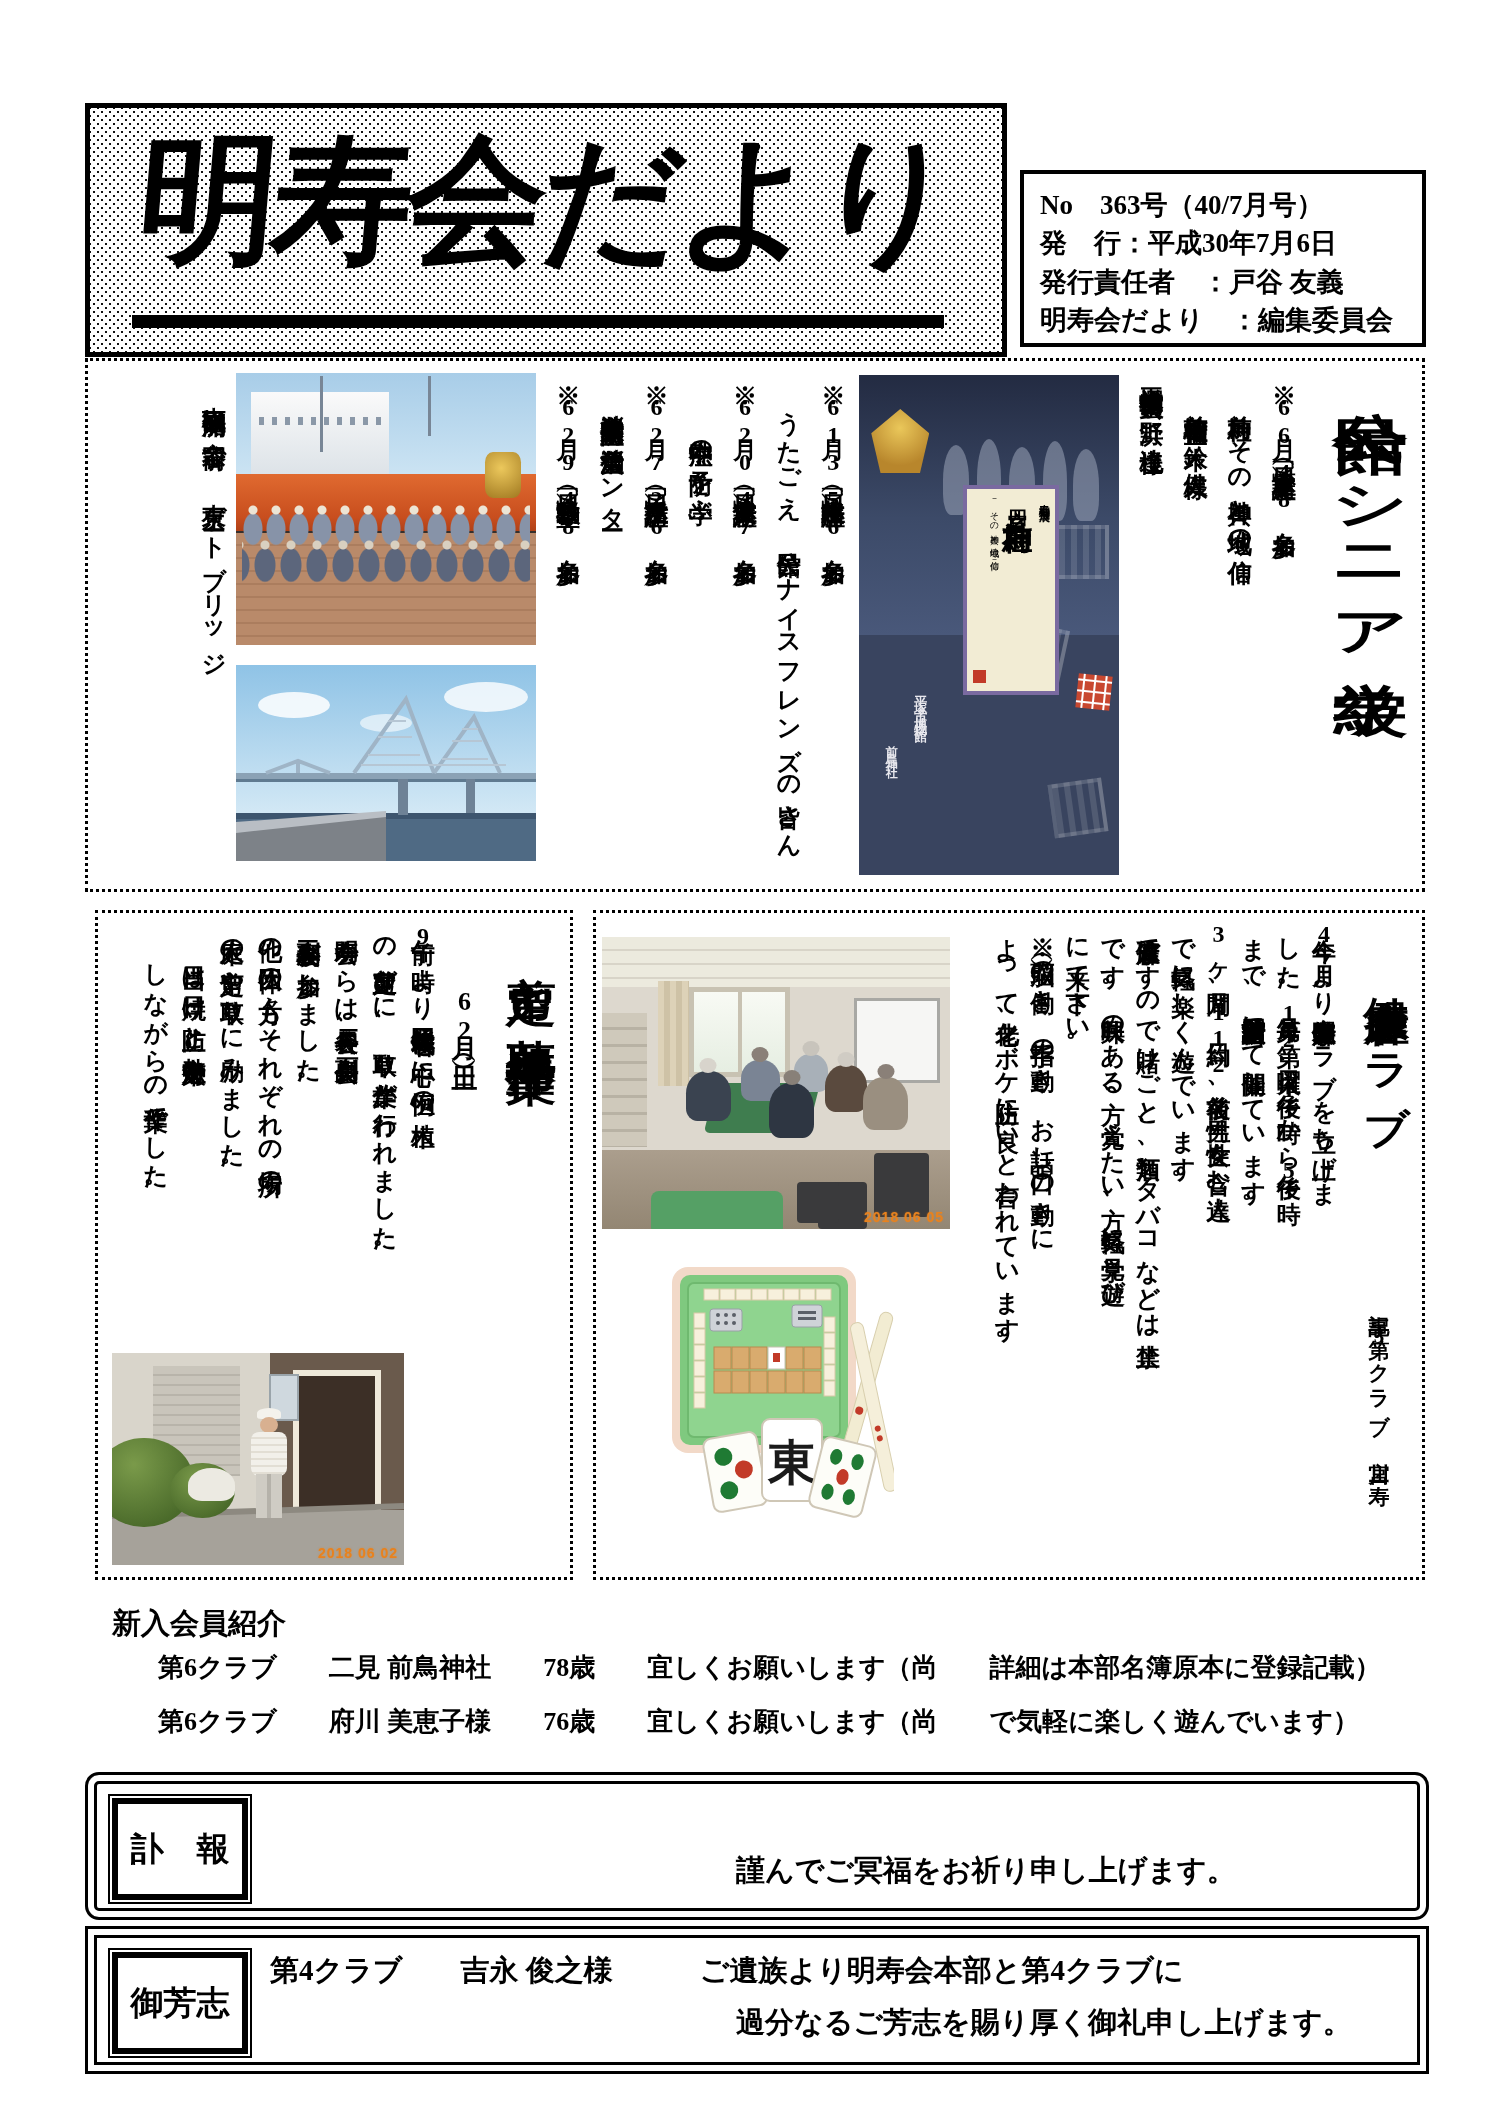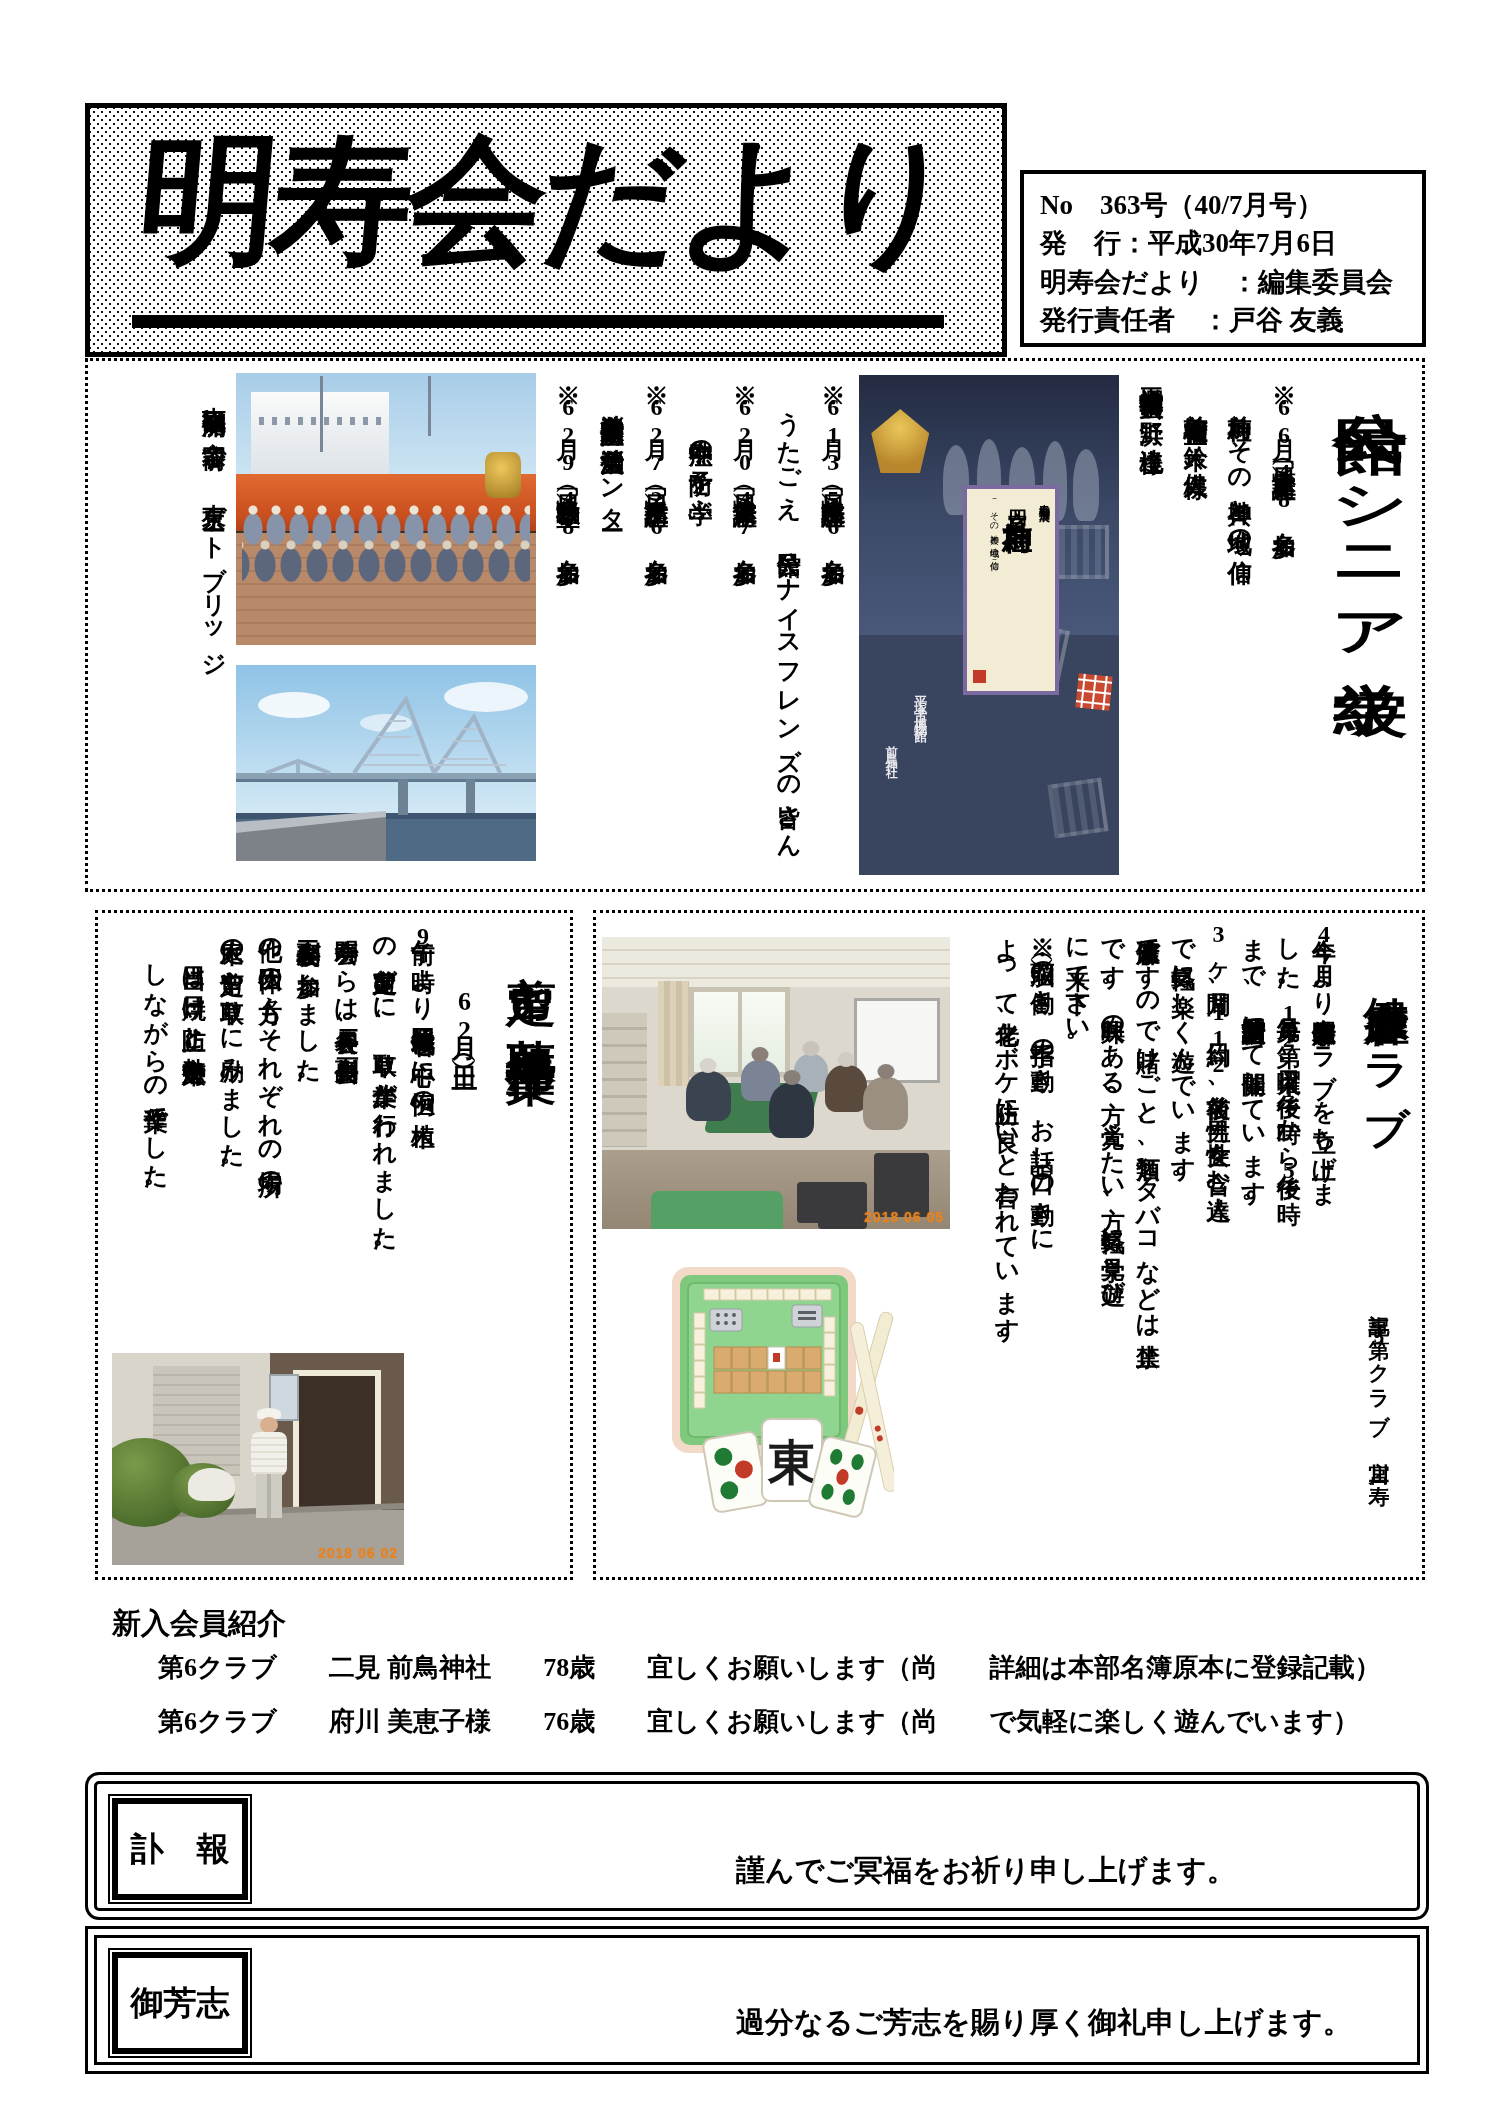--- a/index.html
+++ b/index.html
@@ -172,22 +172,22 @@
 
 <div class="page">
 
   <div class="title-box">
     <div class="title-text">明寿会だより</div>
     <div class="title-underline"></div>
   </div>
   <div class="info-box">
     <div>No　363号（40/7月号）</div>
     <div>発　行：平成30年7月6日</div>
+    <div>発行責任者　：戸谷 友義</div>
     <div>明寿会だより　：編集委員会</div>
-    <div>発行責任者　：戸谷 友義</div>
   </div>
 
   <div class="dotbox senior">
     <div class="vflow">
       <div class="headline">公民館　シニア学級</div>
       <div class="vcol">※6月6日（水）「歴史講座」48名参加</div>
       <div class="vcol i1">前鳥神社　その神輿と地域の信仰</div>
       <div class="vcol i1">前鳥神社権禰宜　鈴木　健人様</div>
       <div class="vcol">平塚博物館学芸員　浜野　達也様</div>
 
@@ -434,16 +434,17 @@
   <div class="hline mrow0">第6クラブ　　二見 前鳥神社　　78歳　　宜しくお願いします（尚　　詳細は本部名簿原本に登録記載）</div>
   <div class="hline mrow1">第6クラブ　　府川 美恵子様　　76歳　　宜しくお願いします（尚　　で気軽に楽しく遊んでいます）</div>
 
   <div class="framebox obit">
     <div class="labelbox">訃　報</div>
     <div class="hline fline2">謹んでご冥福をお祈り申し上げます。</div>
   </div>
 
   <div class="framebox cond">
     <div class="labelbox">御芳志</div>
+    <div class="hline cline1">第4クラブ　　吉永 俊之様　　　ご遺族より明寿会本部と第4クラブに</div>
     <div class="hline cline2">過分なるご芳志を賜り厚く御礼申し上げます。</div>
   </div>
 
 </div>
 
 </body></html>

